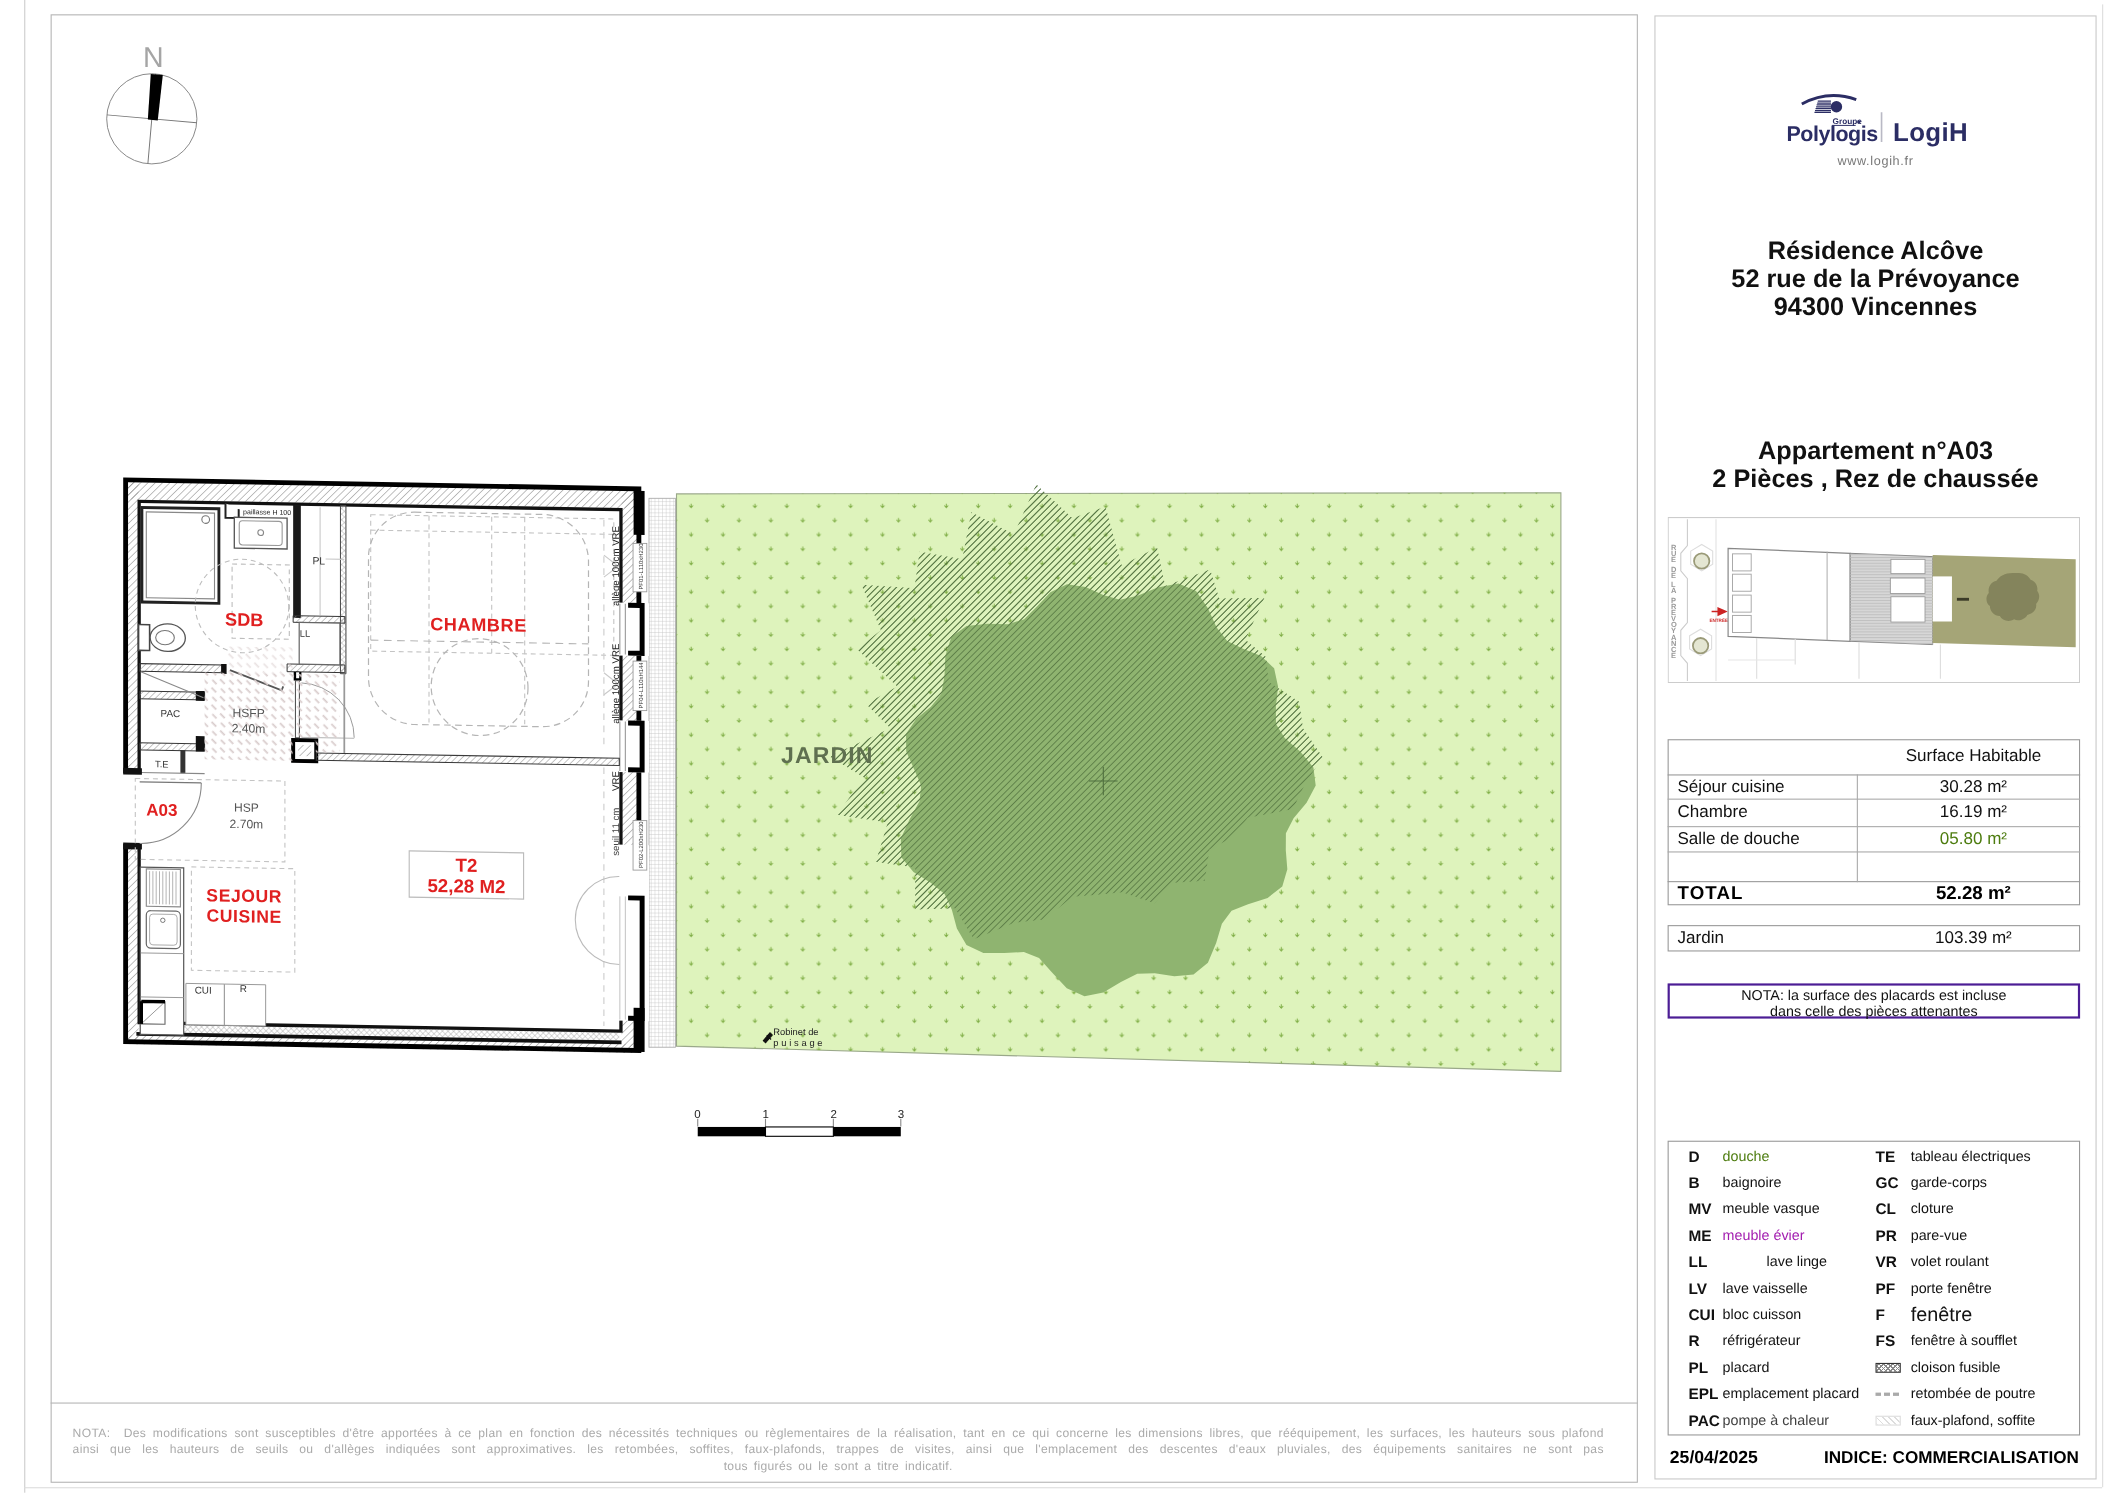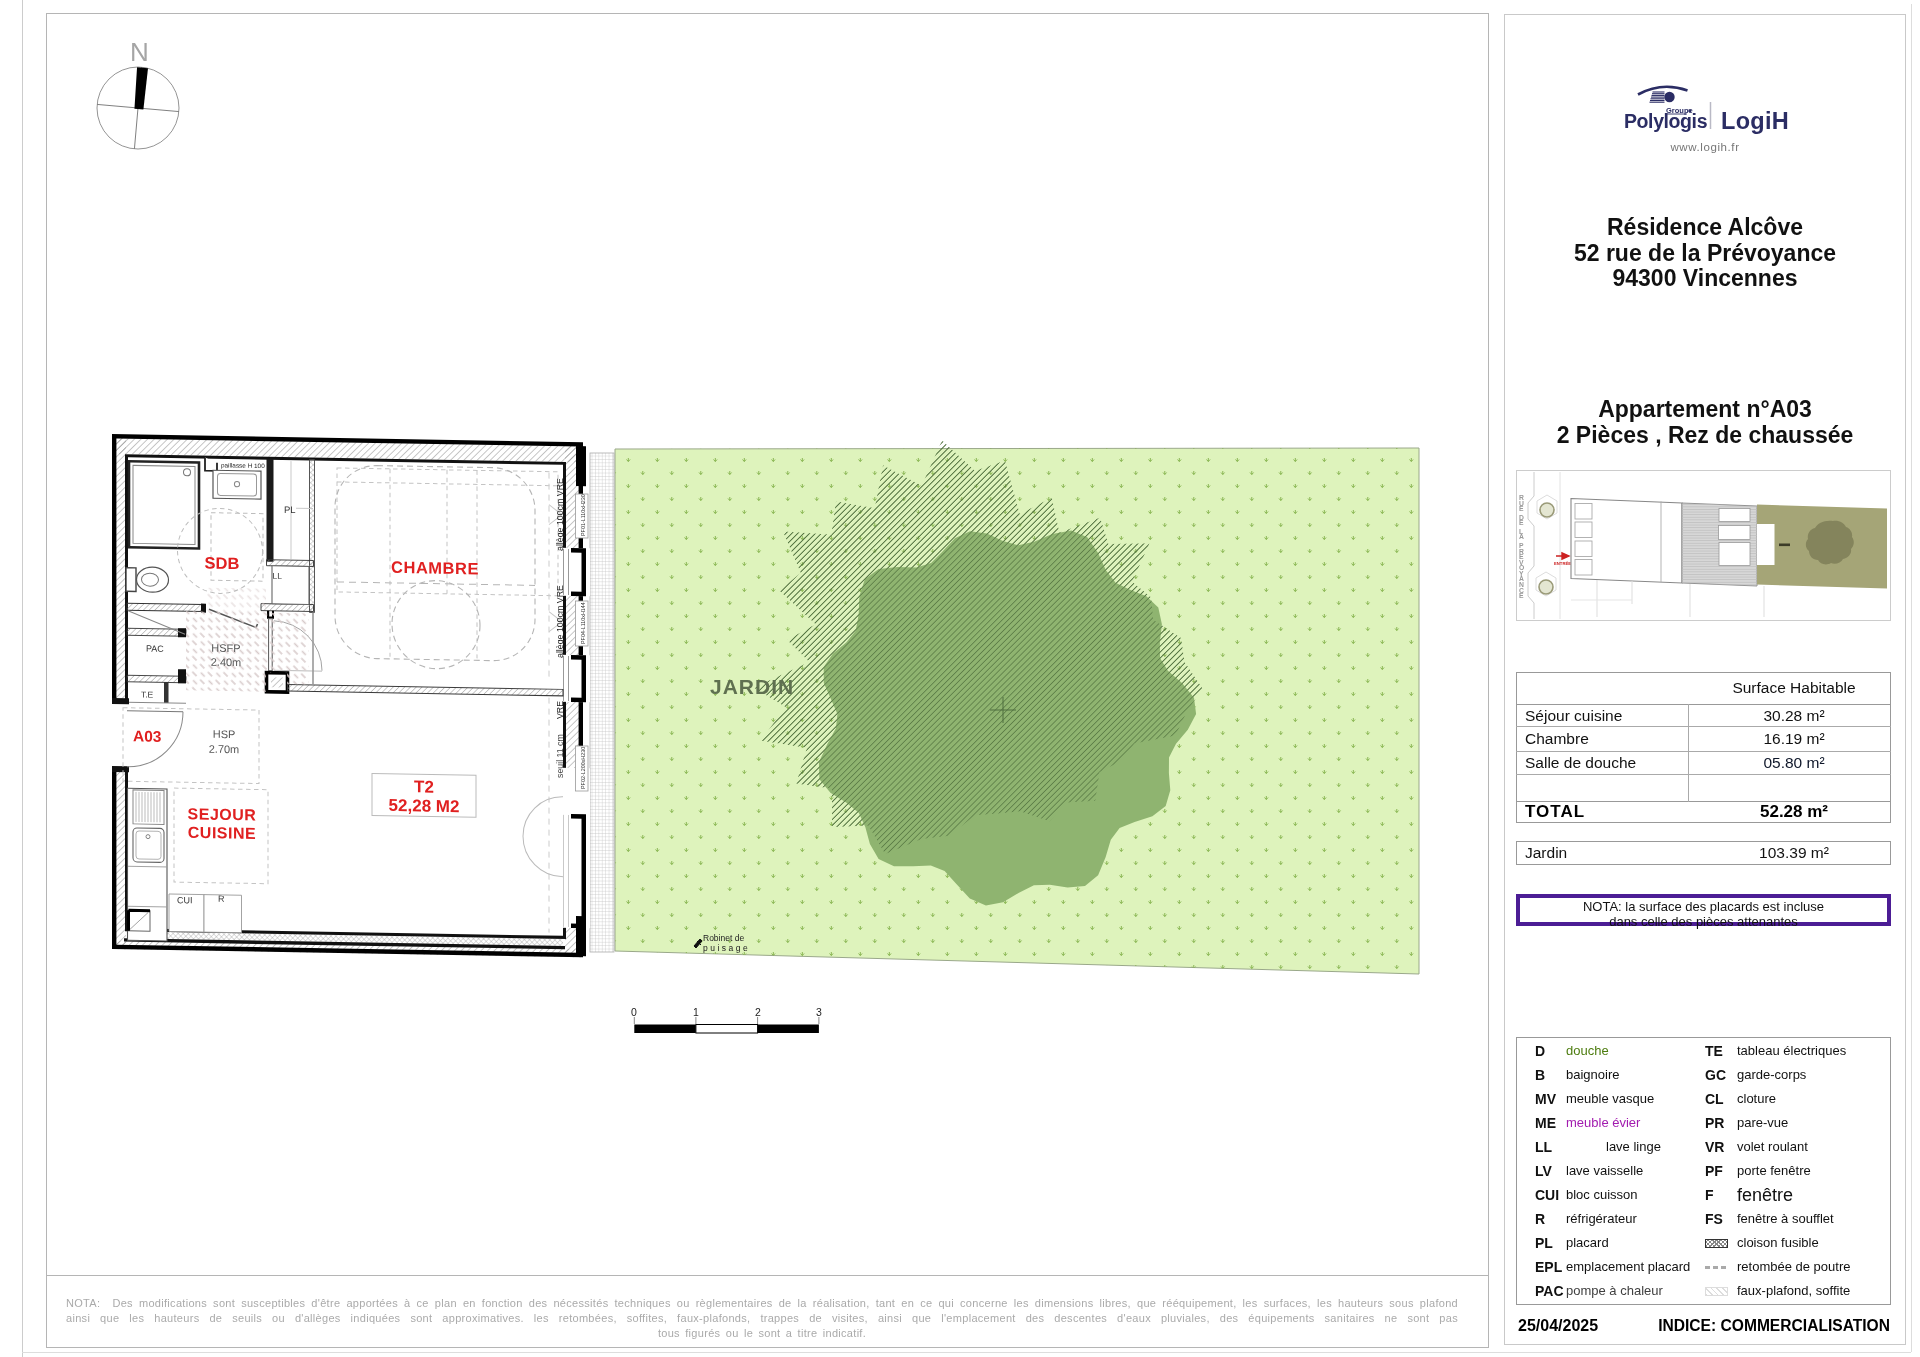--- a/index.html
+++ b/index.html
@@ -389,29 +389,29 @@
 <div class="abs" style="left:1516px;top:751px;width:375px;height:1px;background:#aaa;"></div>
 <div class="abs" style="left:1516px;top:774px;width:375px;height:1px;background:#aaa;"></div>
 <div class="abs" style="left:1516px;top:801px;width:375px;height:1px;background:#999;"></div>
 <div class="abs" style="left:1688px;top:704px;width:1px;height:98px;background:#aaa;"></div>
 <div class="abs" style="left:1697px;top:672px;width:194px;height:32px;line-height:32px;text-align:center;font-size:15.5px;color:#111;">Surface Habitable</div>
 <div class="abs" style="left:1525px;top:705px;width:160px;height:21px;line-height:21px;font-size:15.5px;color:#111;">Séjour cuisine</div>
 <div class="abs" style="left:1697px;top:705px;width:194px;height:21px;line-height:21px;text-align:center;font-size:15.5px;color:#111;">30.28 m²</div>
 <div class="abs" style="left:1525px;top:726px;width:160px;height:25px;line-height:25px;font-size:15.5px;color:#111;">Chambre</div>
 <div class="abs" style="left:1697px;top:726px;width:194px;height:25px;line-height:25px;text-align:center;font-size:15.5px;color:#111;">16.19 m²</div>
 <div class="abs" style="left:1525px;top:751px;width:160px;height:23px;line-height:23px;font-size:15.5px;color:#111;">Salle de douche</div>
-<div class="abs" style="left:1697px;top:751px;width:194px;height:23px;line-height:23px;text-align:center;font-size:15.5px;color:#0f172a;">05.80 m²</div>
+<div class="abs" style="left:1697px;top:751px;width:194px;height:23px;line-height:23px;text-align:center;font-size:15.5px;color:#4d7c0f;">05.80 m²</div>
 <div class="abs" style="left:1525px;top:801px;width:160px;height:22px;line-height:22px;font-size:17px;font-weight:bold;letter-spacing:1px;color:#000;">TOTAL</div>
 <div class="abs" style="left:1697px;top:801px;width:194px;height:22px;line-height:22px;text-align:center;font-size:17px;font-weight:bold;color:#000;">52.28 m²</div>
 
 <div class="abs" style="left:1516px;top:841px;width:375px;height:24px;border:1px solid #999;"></div>
 <div class="abs" style="left:1525px;top:841px;width:160px;height:24px;line-height:24px;font-size:15.5px;color:#111;">Jardin</div>
 <div class="abs" style="left:1697px;top:841px;width:194px;height:24px;line-height:24px;text-align:center;font-size:15.5px;color:#111;">103.39 m²</div>
 
-<div class="abs" style="left:1516px;top:894px;width:375px;height:32px;border:4px solid #4c1d95;text-align:center;font-size:13px;line-height:15px;padding-top:1px;color:#111;">NOTA: la surface des placards est incluse<br>dans celle des pièces attenantes</div>
+<div class="abs" style="left:1516px;top:894px;width:375px;height:32px;border:2px solid #4c1d95;text-align:center;font-size:13px;line-height:15px;padding-top:1px;color:#111;">NOTA: la surface des placards est incluse<br>dans celle des pièces attenantes</div>
 
 <div class="abs" style="left:1516px;top:1037px;width:375px;height:268px;border:1px solid #999;"></div>
 <div class="abs" style="left:1535px;top:1039px;width:30px;height:24px;line-height:24px;font-size:14px;font-weight:bold;color:#111;">D</div>
 <div class="abs" style="left:1566px;top:1039px;height:24px;line-height:24px;font-size:13px;color:#4d7c0f;">douche</div>
 <div class="abs" style="left:1535px;top:1063px;width:30px;height:24px;line-height:24px;font-size:14px;font-weight:bold;color:#111;">B</div>
 <div class="abs" style="left:1566px;top:1063px;height:24px;line-height:24px;font-size:13px;color:#111;">baignoire</div>
 <div class="abs" style="left:1535px;top:1087px;width:30px;height:24px;line-height:24px;font-size:14px;font-weight:bold;color:#111;">MV</div>
 <div class="abs" style="left:1566px;top:1087px;height:24px;line-height:24px;font-size:13px;color:#111;">meuble vasque</div>
 <div class="abs" style="left:1535px;top:1111px;width:30px;height:24px;line-height:24px;font-size:14px;font-weight:bold;color:#111;">ME</div>
 <div class="abs" style="left:1566px;top:1111px;height:24px;line-height:24px;font-size:13px;color:#a21caf;">meuble évier</div>

